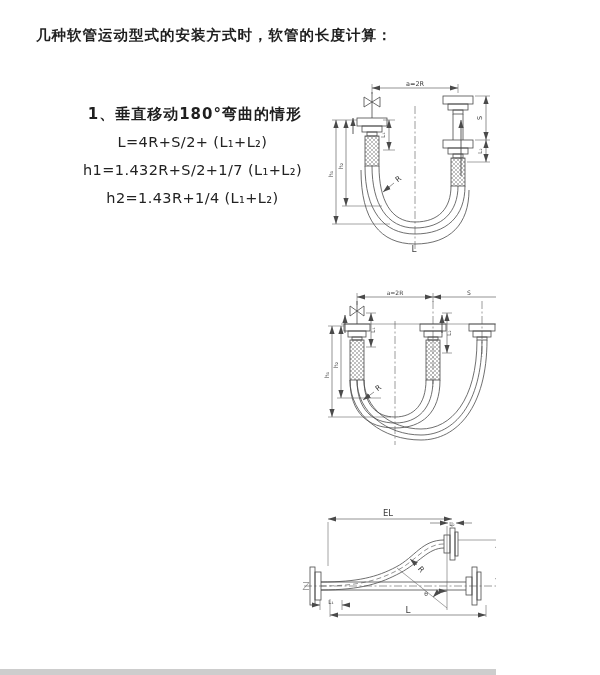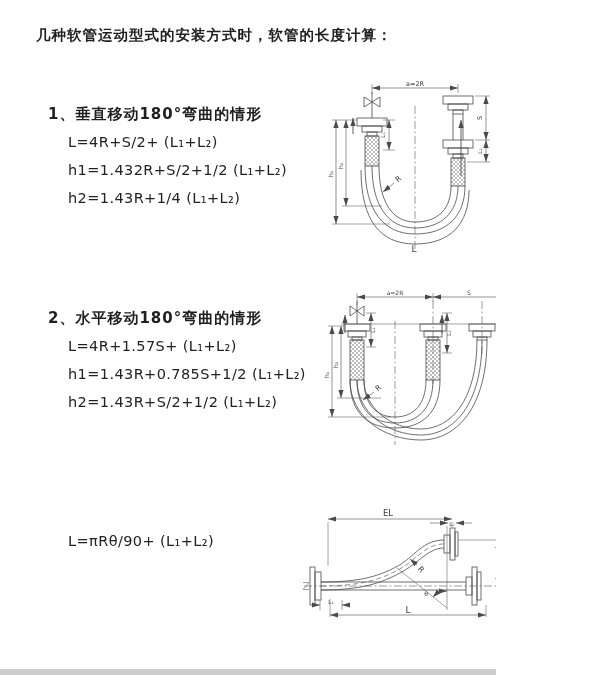--- a/index.html
+++ b/index.html
@@ -1,21 +1,21 @@
 <!DOCTYPE html>
 <html><head>
 <meta charset="utf-8">
 <style>
   html,body{margin:0;padding:0;background:#ffffff;}
   #page{position:relative;width:496px;height:675px;background:#ffffff;overflow:hidden;
         font-family:"DejaVu Sans","Liberation Sans",sans-serif;color:#1f1f1f;}
   .title{position:absolute;left:36px;top:26px;font-size:14.5px;font-weight:600;letter-spacing:1px;}
   .section{position:absolute;left:48px;}
-  .heading{font-size:15px;font-weight:600;letter-spacing:1px;line-height:20px;}
-  .formula{font-size:14.5px;letter-spacing:.4px;line-height:20px;margin-top:8px;margin-left:20px;color:#222;}
+  .heading{font-size:15px;font-weight:600;letter-spacing:1px;line-height:20px;text-align:right;}
+  .formula{font-size:14.5px;letter-spacing:.4px;line-height:20px;margin-top:8px;margin-left:35px;color:#222;text-align:center;}
   .edge{position:absolute;left:0;bottom:0;width:600px;height:6px;background:#cdcdcd;}
   svg.diagram{position:absolute;overflow:visible;}
   svg line,svg path,svg rect,svg polygon{stroke:#4a4a4a;stroke-width:.8;fill:none;
       stroke-linecap:butt;stroke-linejoin:miter;}
   svg rect.braid{fill:url(#braid);}
   svg line.ext{stroke-width:.55;stroke:#5a5a5a;}
   svg line.dim{stroke-width:.6;marker-start:url(#arw);marker-end:url(#arw);}
   svg line.arr{stroke-width:.9;marker-end:url(#arw);}
   svg line.lead{stroke-width:.6;marker-end:url(#arw);}
   svg path.aarc{stroke-width:.6;marker-start:url(#arw);marker-end:url(#arw);}
@@ -42,33 +42,26 @@
         <path d="M0,0 L4,4 M4,0 L0,4"></path>
       </pattern>
     </defs>
   </svg>
 
   <div class="title">几种软管运动型式的安装方式时，软管的长度计算：</div>
 
   <div class="section" style="top:104px">
     <div class="heading">1、垂直移动180°弯曲的情形</div>
     <div class="formula">L=4R+S/2+ (L₁+L₂)</div>
-    <div class="formula">h1=1.432R+S/2+1/2 (L₁+L₂)</div>
+    <div class="formula">h1=1.432R+S/2+1/7 (L₁+L₂)</div>
     <div class="formula">h2=1.43R+1/4 (L₁+L₂)</div>
   </div>
 
-  <div class="section" style="top:308px">
-    <div class="heading">2、水平移动180°弯曲的情形</div>
-    <div class="formula">L=4R+1.57S+ (L₁+L₂)</div>
-    <div class="formula">h1=1.43R+0.785S+1/2 (L₁+L₂)</div>
-    <div class="formula">h2=1.43R+S/2+1/2 (L₁+L₂)</div>
-  </div>
 
   <div class="section" style="top:523px">
-    <div class="formula">L=πRθ/90+ (L₁+L₂)</div>
   </div>
 
   <svg class="diagram" style="left:328px;top:78px" width="200" height="178" viewBox="0 0 200 178">
     <line class="cl" x1="87" y1="28" x2="87" y2="172"></line>
     <g>
       <line class="ext" x1="44" y1="16" x2="44" y2="6"></line>
       <line class="ext" x1="130" y1="15" x2="130" y2="6"></line>
       <line class="dim" x1="44" y1="10" x2="130" y2="10"></line>
       <text class="t65" x="87" y="7.5" text-anchor="middle">a=2R</text>
     </g>

